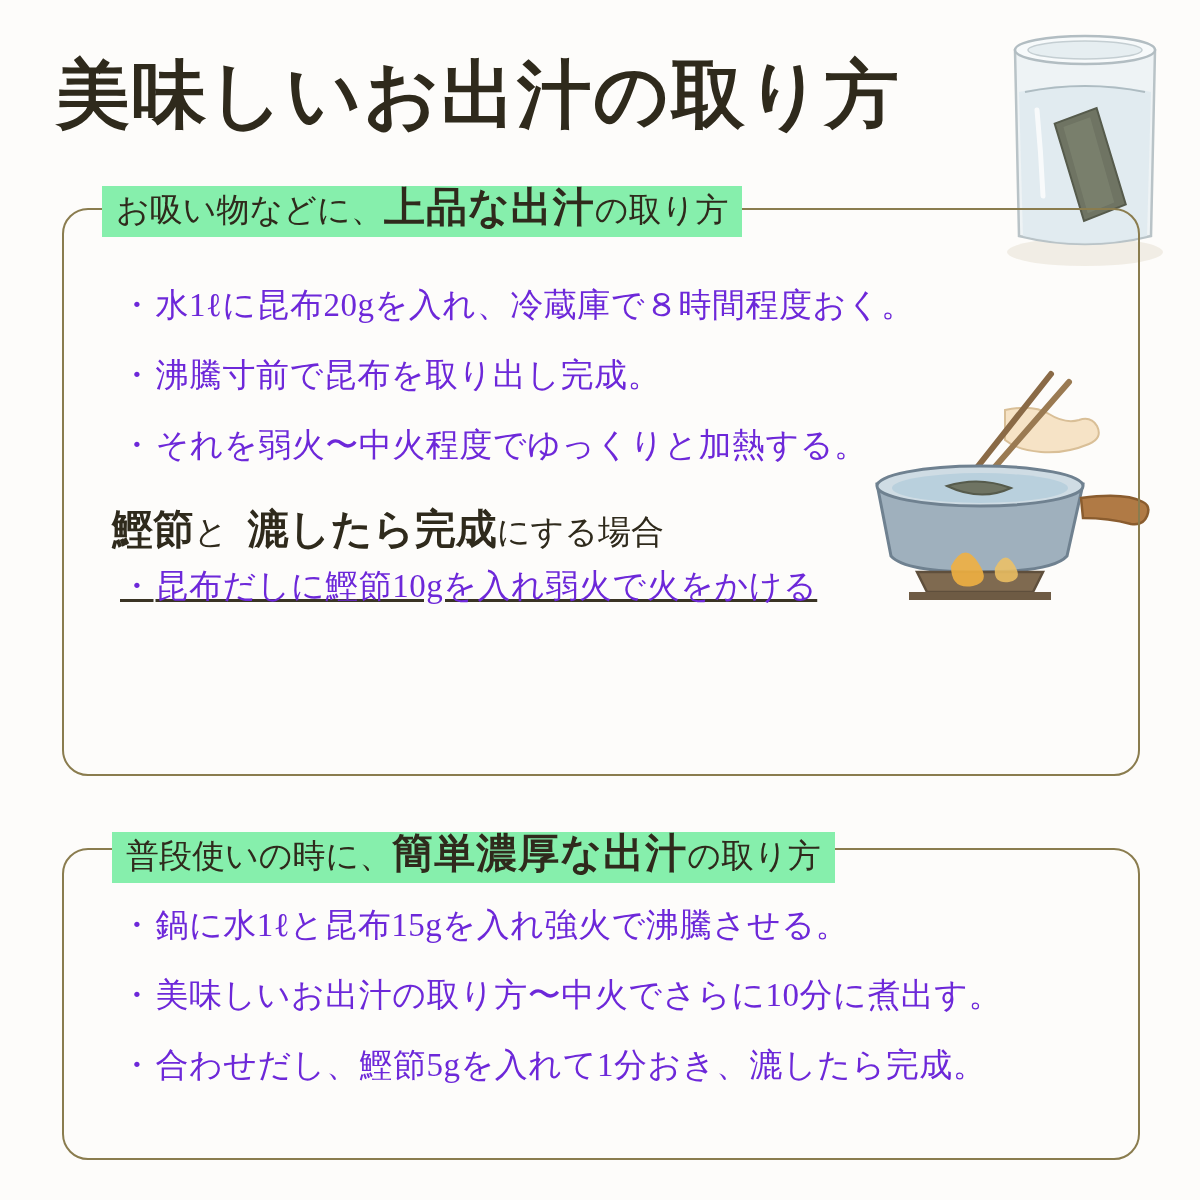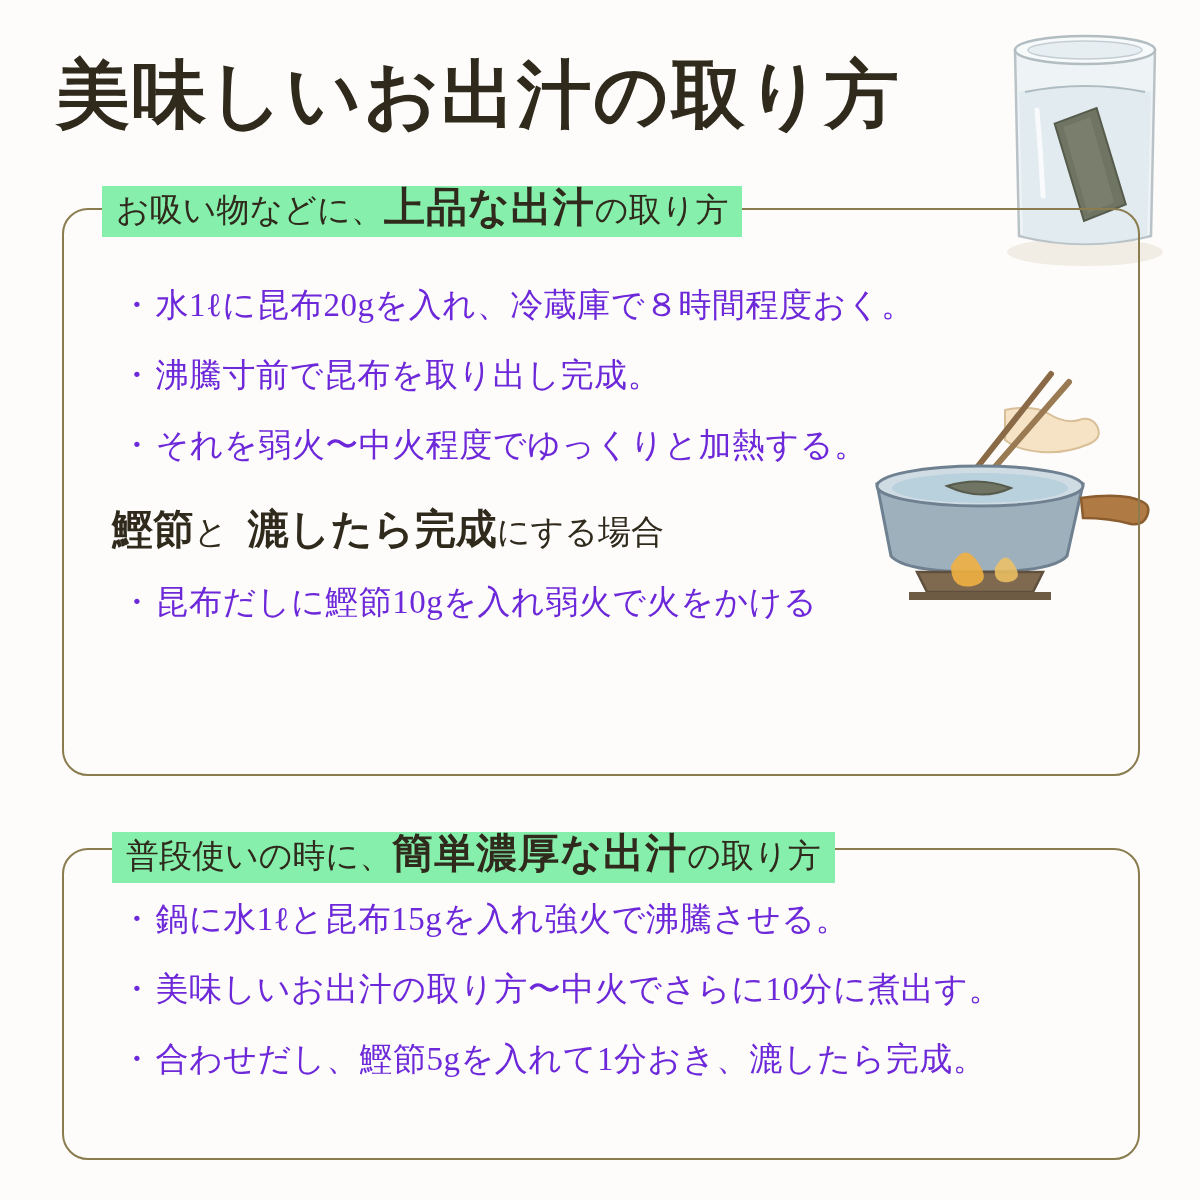--- a/index.html
+++ b/index.html
@@ -95,22 +95,22 @@
     color: #6d28d9;
     white-space: nowrap;
     letter-spacing: 0.5px;
   }
   .steps li::before {
     content: "・";
     margin-right: 2px;
   }
 
   #steps-fine { top: 60px; }
-  #steps-katsuo { top: 357px; }
-  #steps-easy { top: 34px; }
+  #steps-katsuo { top: 341px; text-decoration: underline; }
+  #steps-easy { top: 40px; }
 
   .sub-heading {
     position: absolute;
     left: 28px;
     top: 292px;
     font-size: 33px;
     color: #2f2a1c;
     white-space: nowrap;
     font-family: "DejaVu Serif", "Liberation Serif", serif;
   }

